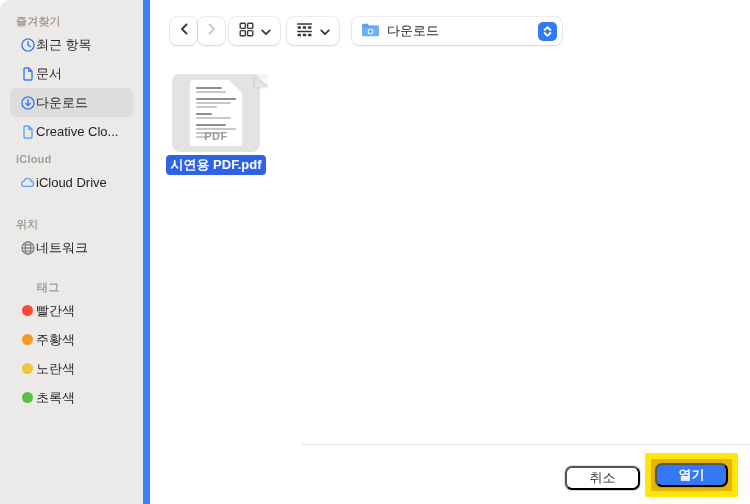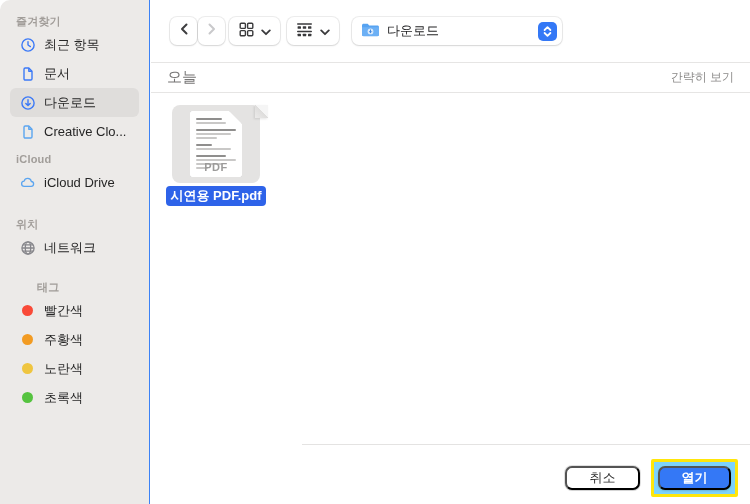--- a/index.html
+++ b/index.html
@@ -3,27 +3,27 @@
 <meta charset="utf-8">
 <style>
   * { margin:0; padding:0; box-sizing:border-box; }
   html,body { width:750px; height:504px; overflow:hidden; background:#fff;
     font-family:"Liberation Sans","DejaVu Sans",sans-serif; }
   .window { position:relative; width:750px; height:504px; background:#fff;
     border-radius:10px 0 0 0; overflow:hidden; }
 
   
   .sidebar { position:absolute; left:0; top:0; bottom:0; width:150px;
-    background:#ECEAE8; border-right:1px solid #3b82f6; padding-top:12px; overflow:hidden; }
+    background:#ECEAE8; border-right:7px solid #3b82f6; padding-top:12px; overflow:hidden; }
   .shead { font-size:11px; color:#A19D99; font-weight:700; padding-left:16px; height:18px;
     line-height:18px; letter-spacing:.2px; }
   .shead.mt { margin-top:4px; }
   .shead.mt2 { margin-top:18px; }
   .shead.mt3 { margin-top:16px;margin-left:21px; }
-  .srow { display:flex; align-items:center; height:29px; padding-left:20px; gap:8px;
+  .srow { display:flex; align-items:center; height:29px; padding-left:20px; 
     margin:0 10px 0 0; cursor:default; }
   .srow.sel { background:#DFDDDB; border-radius:6px; margin-left:10px; padding-left:10px; }
   .slabel { font-size:13px; color:#262626; white-space:nowrap; overflow:hidden; }
   .sic { width:16px; height:16px; flex:0 0 16px; display:flex; align-items:center;
     justify-content:center; color:#3B79F7; }
   .sic svg { display:block; }
   .sic.lblue { color:#5BA5F0; }
   .sic.gray { color:#86868B; }
   .dot { width:11px; height:11px; border-radius:50%; flex:0 0 11px; margin-left:2px; margin-right:3px; }
 
@@ -80,22 +80,22 @@
     font-size:13px; font-weight:700; color:#fff; white-space:nowrap; }
 
   
   .footer { position:absolute; left:151px; right:0; bottom:0; height:60px; background:#fff;
     border-top:1px solid #E4E3E2; }
   .btn { position:absolute; height:24px; border-radius:7px; font-size:13px; display:flex;
     align-items:center; justify-content:center; cursor:default;
     font-family:"Liberation Sans","DejaVu Sans",sans-serif;text-align:right; }
   .btn-cancel { right:110px; bottom:14px; width:75px; background:#fff; color:#2b2b2b;
     box-shadow:0 0 0 1px rgba(0,0,0,.12), 0 1px 1px rgba(0,0,0,.06); }
-  .hlwrap { position:absolute; right:12px; bottom:7px; padding:4px; border:3px solid #a16207;
-    border-radius:2px; background:#7dd3fc; }
+  .hlwrap { position:absolute; right:12px; bottom:7px; padding:4px; border:6px solid #a16207;
+    border-radius:2px; background:#eab308; }
   .btn-open { position:static; width:73px; color:#fff; font-weight:700;
     box-shadow:0 1px 2px rgba(0,0,0,.15); }
 </style>
 </head>
 <body>
 
 <div class="window">
 
   <nav class="sidebar">
     <div class="shead">즐겨찾기</div>
@@ -242,24 +242,20 @@
         <span class="stepper" style="background: rgb(52, 120, 246);">
             <svg width="13" height="13" viewBox="0 0 13 13" fill="none" stroke="#fff" stroke-width="1.8" stroke-linecap="round" stroke-linejoin="round">
               <path d="M3.6 5L6.5 2.2 9.4 5"></path>
               <path d="M3.6 8L6.5 10.8 9.4 8"></path>
             </svg>
           </span>
       </div>
 
     </div>
 
-    <div class="secbar">
-      <span class="sectitle">오늘</span>
-      <span class="seclink">간략히 보기</span>
-    </div>
 
     <div class="content">
       <div class="tile">
         <div class="tile-selbg">
           <div class="pdfpage">
             <div class="ln d w6"></div>
               <div class="ln w7 gap"></div>
             <div class="ln d w9"></div>
               <div class="ln w8"></div>
               <div class="ln w5 gap"></div>

